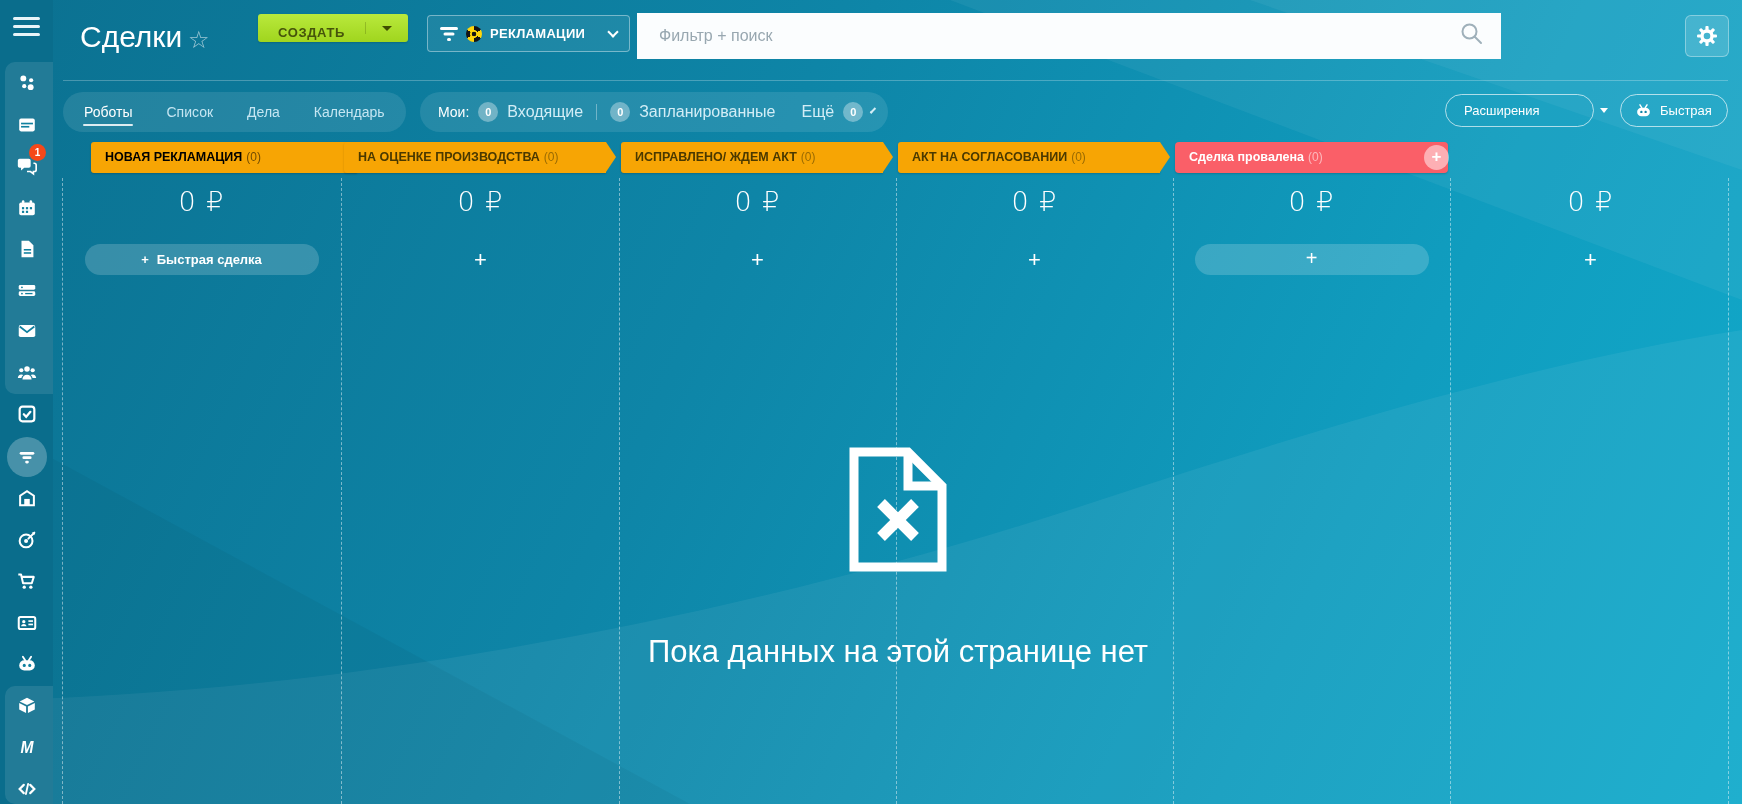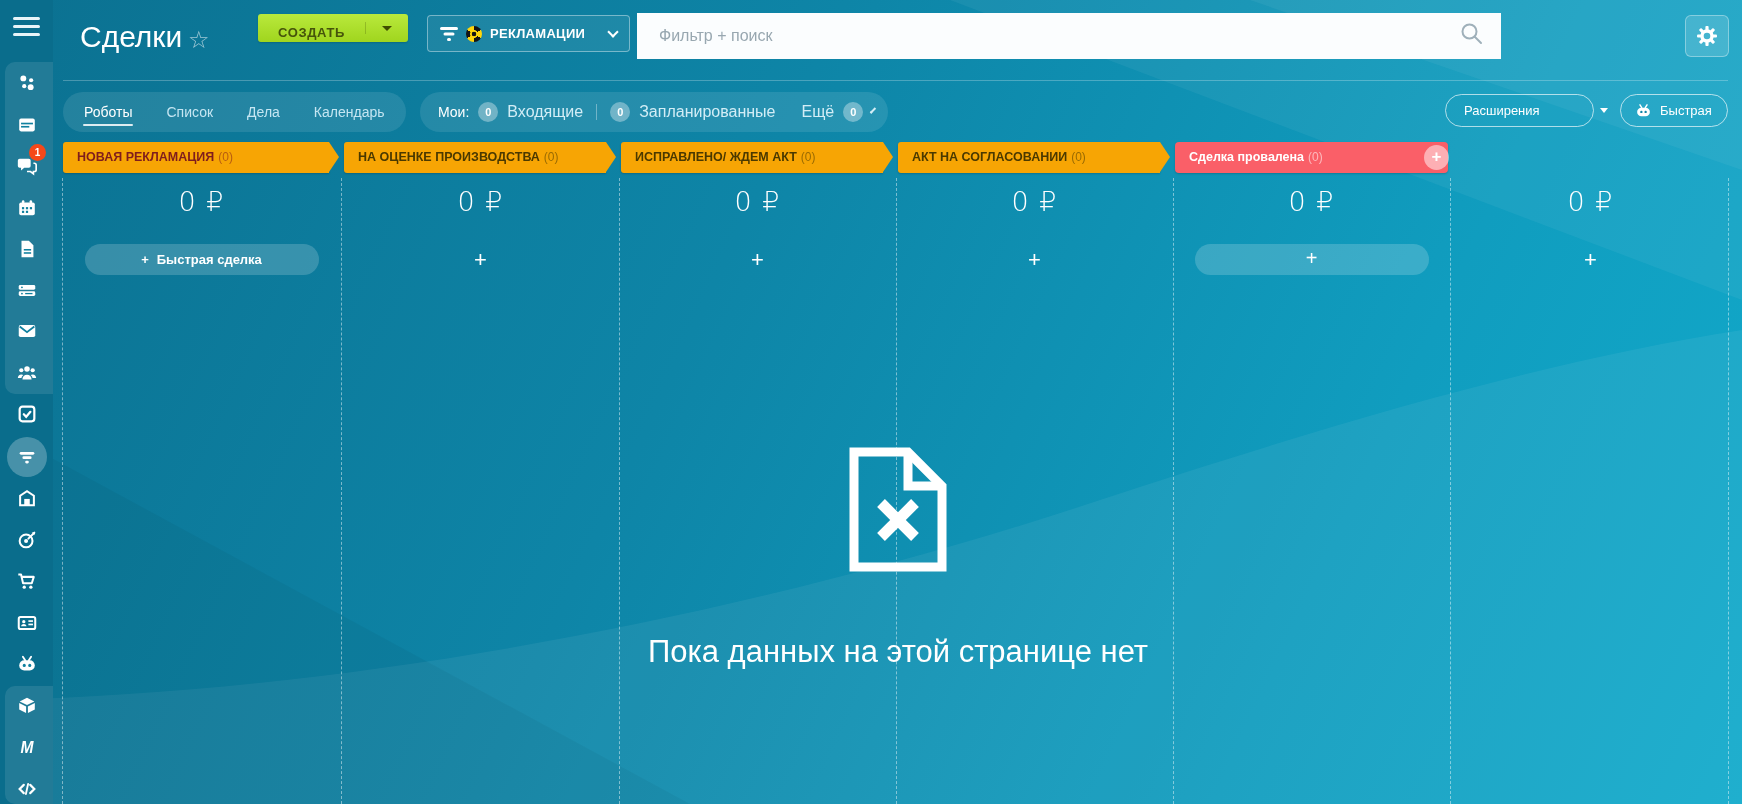--- a/index.html
+++ b/index.html
@@ -376,21 +376,21 @@
 
   <div id="kanban">
       <div class="dash" style="left: 62px;"></div>
       <div class="dash" style="left: 341px;"></div>
       <div class="dash" style="left: 619px;"></div>
       <div class="dash" style="left: 896px;"></div>
       <div class="dash" style="left: 1173px;"></div>
       <div class="dash" style="left: 1450px;"></div>
       <div class="dash" style="left: 1728px;"></div>
       <div class="col" style="left: 63px; width: 277px;">
-        <div class="col-header arrow" style="--hdr: #f7a504; color: #7f1d1d; width: 266px;"><span>НОВАЯ РЕКЛАМАЦИЯ</span><span class="hdr-count">(0)</span></div>
+        <div class="col-header arrow" style="--hdr: #f7a504; color: #000000; width: 266px; margin-left: 28px;"><span>НОВАЯ РЕКЛАМАЦИЯ</span><span class="hdr-count">(0)</span></div>
         <div class="col-amount">0 ₽</div>
         <div class="col-action">
           <div class="quick-pill">
             <span>+</span>
             <span>Быстрая сделка</span>
           </div>
         </div>
       </div>
       <div class="col" style="left: 344px; width: 273px;">
         <div class="col-header arrow" style="--hdr: #f7a504; color: rgb(74, 57, 0); width: 262px;"><span>НА ОЦЕНКЕ ПРОИЗВОДСТВА</span><span class="hdr-count">(0)</span></div>

